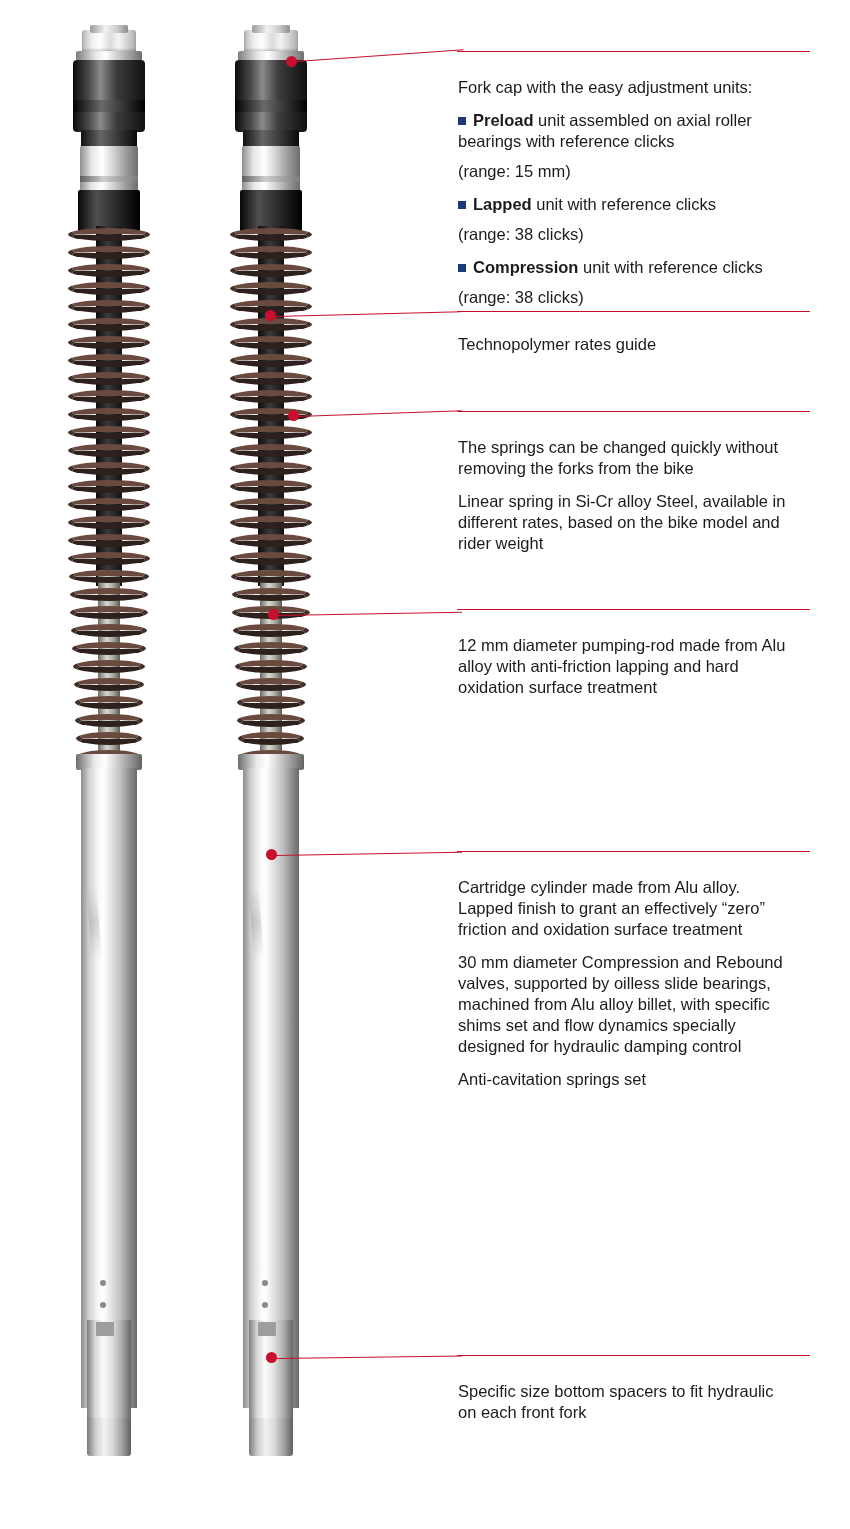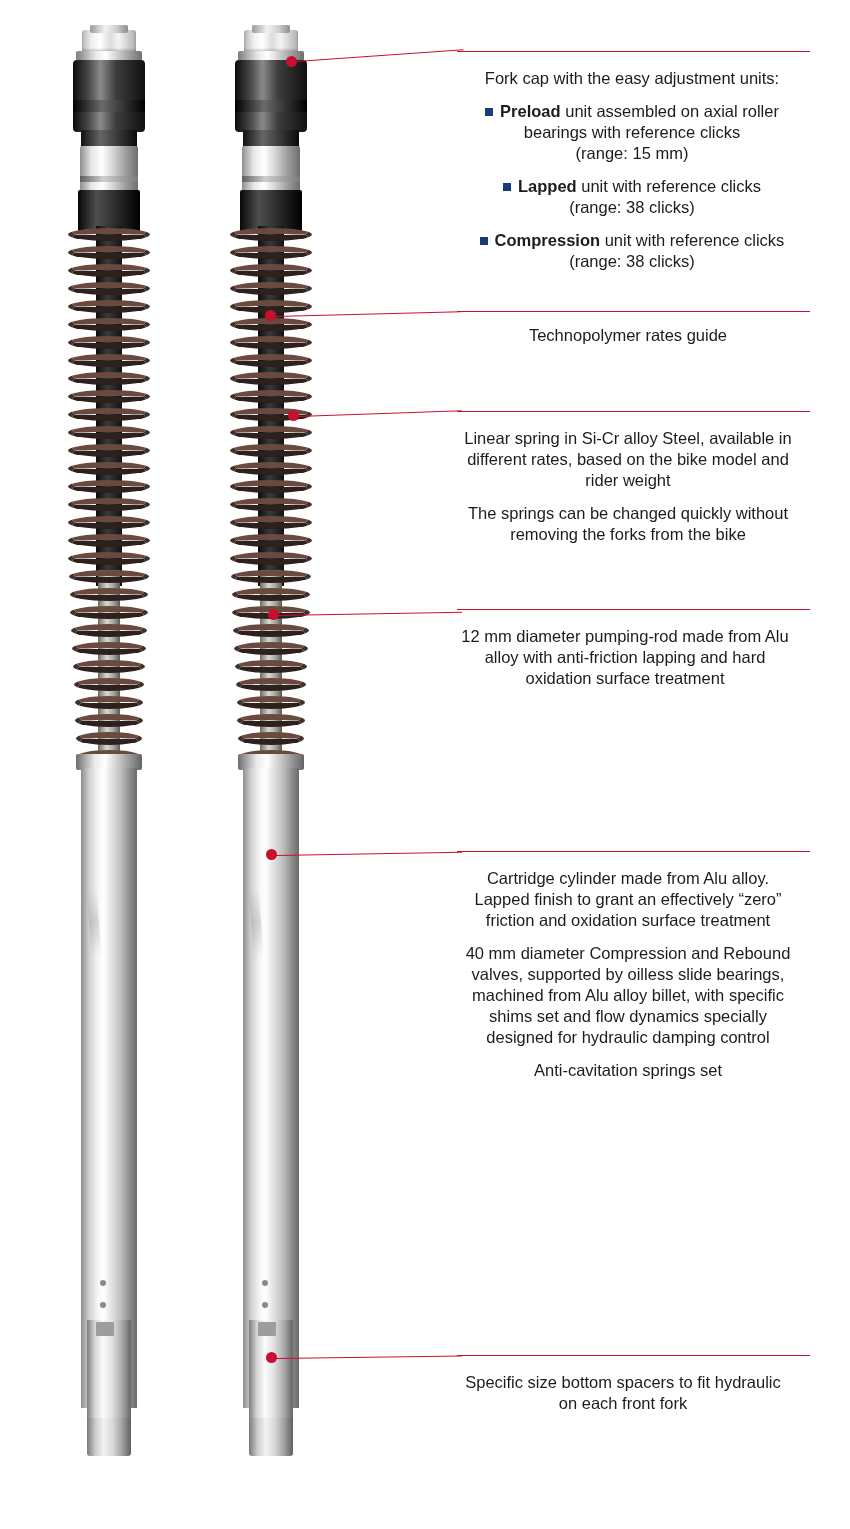--- a/index.html
+++ b/index.html
@@ -136,21 +136,21 @@
     background:#c8102e;
   }
   .rule{
     position:absolute;height:0;border-top:1.6px solid #c8102e;
   }
   .text{
     position:absolute;
     font-size:16.5px;line-height:21px;color:#1c1c1c;
     width:340px;
   }
-  .text p{margin:0 0 12px 0;text-align:center;}
+  .text p{margin:9px 0 12px 0;}
   .text p:last-child{margin-bottom:0;}
   .bullet{
     display:inline-block;width:8px;height:8px;background:#1b3a7a;
     margin-right:7px;vertical-align:middle;position:relative;top:-1px;
   }
   b{font-weight:bold;}
 </style>
 </head>
 <body>
 
@@ -288,41 +288,41 @@
     <div class="text" style="left:458px;top:325px;">
       <p>Technopolymer rates guide</p>
     </div>
   </div>
 
   <div class="callout">
     <div class="dot" style="left:288px;top:410px;"></div>
     <div class="leader" style="left:297px;top:416px;width:165px;transform:rotate(-2deg);transform-origin:left center;"></div>
     <div class="rule" style="left:457px;top:411px;width:353px;"></div>
     <div class="text" style="left:458px;top:428px;width:340px;">
+      <p>The springs can be changed quickly without removing the forks from the bike</p>
       <p>Linear spring in Si-Cr alloy Steel, available in different rates, based on the bike model and rider weight</p>
-      <p>The springs can be changed quickly without removing the forks from the bike</p>
     </div>
   </div>
 
   <div class="callout">
     <div class="dot" style="left:268px;top:609px;"></div>
     <div class="leader" style="left:278px;top:615px;width:184px;transform:rotate(-1deg);transform-origin:left center;"></div>
     <div class="rule" style="left:457px;top:609px;width:353px;"></div>
     <div class="text" style="left:458px;top:626px;width:334px;">
       <p>12 mm diameter pumping-rod made from Alu alloy with anti-friction lapping and hard oxidation surface treatment</p>
     </div>
   </div>
 
   <div class="callout">
     <div class="dot" style="left:266px;top:849px;"></div>
     <div class="leader" style="left:276px;top:855px;width:186px;transform:rotate(-1deg);transform-origin:left center;"></div>
     <div class="rule" style="left:457px;top:851px;width:353px;"></div>
     <div class="text" style="left:458px;top:868px;width:340px;">
       <p>Cartridge cylinder made from Alu alloy. Lapped finish to grant an effectively “zero” friction and oxidation surface treatment</p>
-      <p>40 mm diameter Compression and Rebound valves, supported by oilless slide bearings, machined from Alu alloy billet, with specific shims set and flow dynamics specially designed for  hydraulic damping control</p>
+      <p>30 mm diameter Compression and Rebound valves, supported by oilless slide bearings, machined from Alu alloy billet, with specific shims set and flow dynamics specially designed for  hydraulic damping control</p>
       <p>Anti-cavitation springs set</p>
     </div>
   </div>
 
   <div class="callout">
     <div class="dot" style="left:266px;top:1352px;"></div>
     <div class="leader" style="left:276px;top:1358px;width:186px;transform:rotate(-0.8deg);transform-origin:left center;"></div>
     <div class="rule" style="left:457px;top:1355px;width:353px;"></div>
     <div class="text" style="left:458px;top:1372px;width:330px;">
       <p>Specific size bottom spacers to fit hydraulic on each front fork</p>

